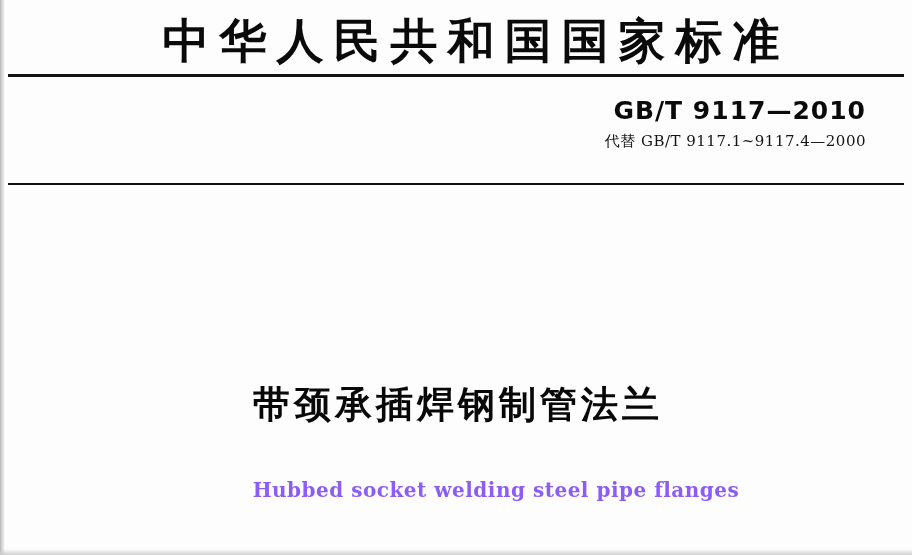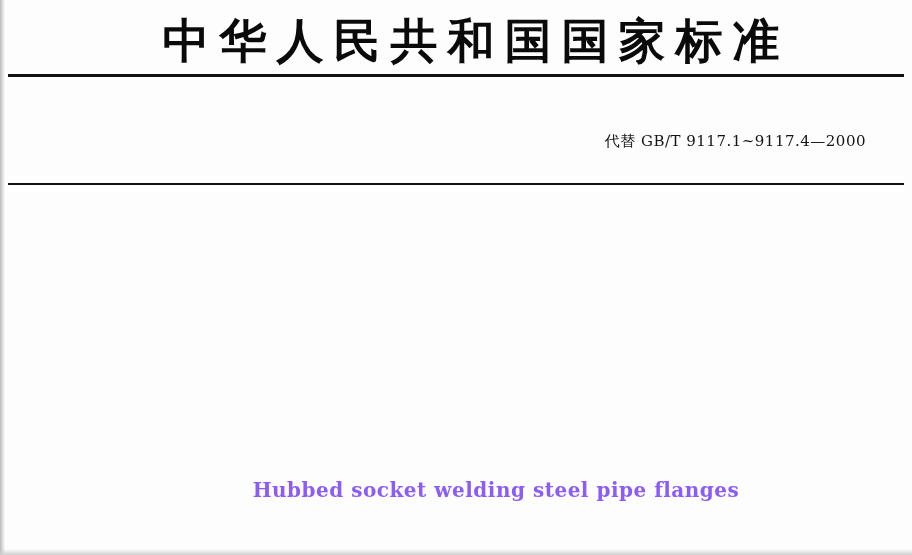--- a/index.html
+++ b/index.html
@@ -128,23 +128,25 @@
 <body>
 
 <div class="page">
 
   <div class="edge-left"></div>
 
   <div class="gb-title">中华人民共和国国家标准</div>
 
   <div class="rule-top"></div>
 
+  <div class="std-number">GB/T 9117—2010</div>
 
   <div class="std-replaces">代替 GB/T 9117.1~9117.4—2000</div>
 
   <div class="rule-mid"></div>
 
+  <div class="doc-title-cn">带颈承插焊钢制管法兰</div>
 
   <div class="doc-title-en">Hubbed socket welding steel pipe flanges</div>
 
   <div class="edge-bottom"></div>
 
 </div>
 
 </body></html>

